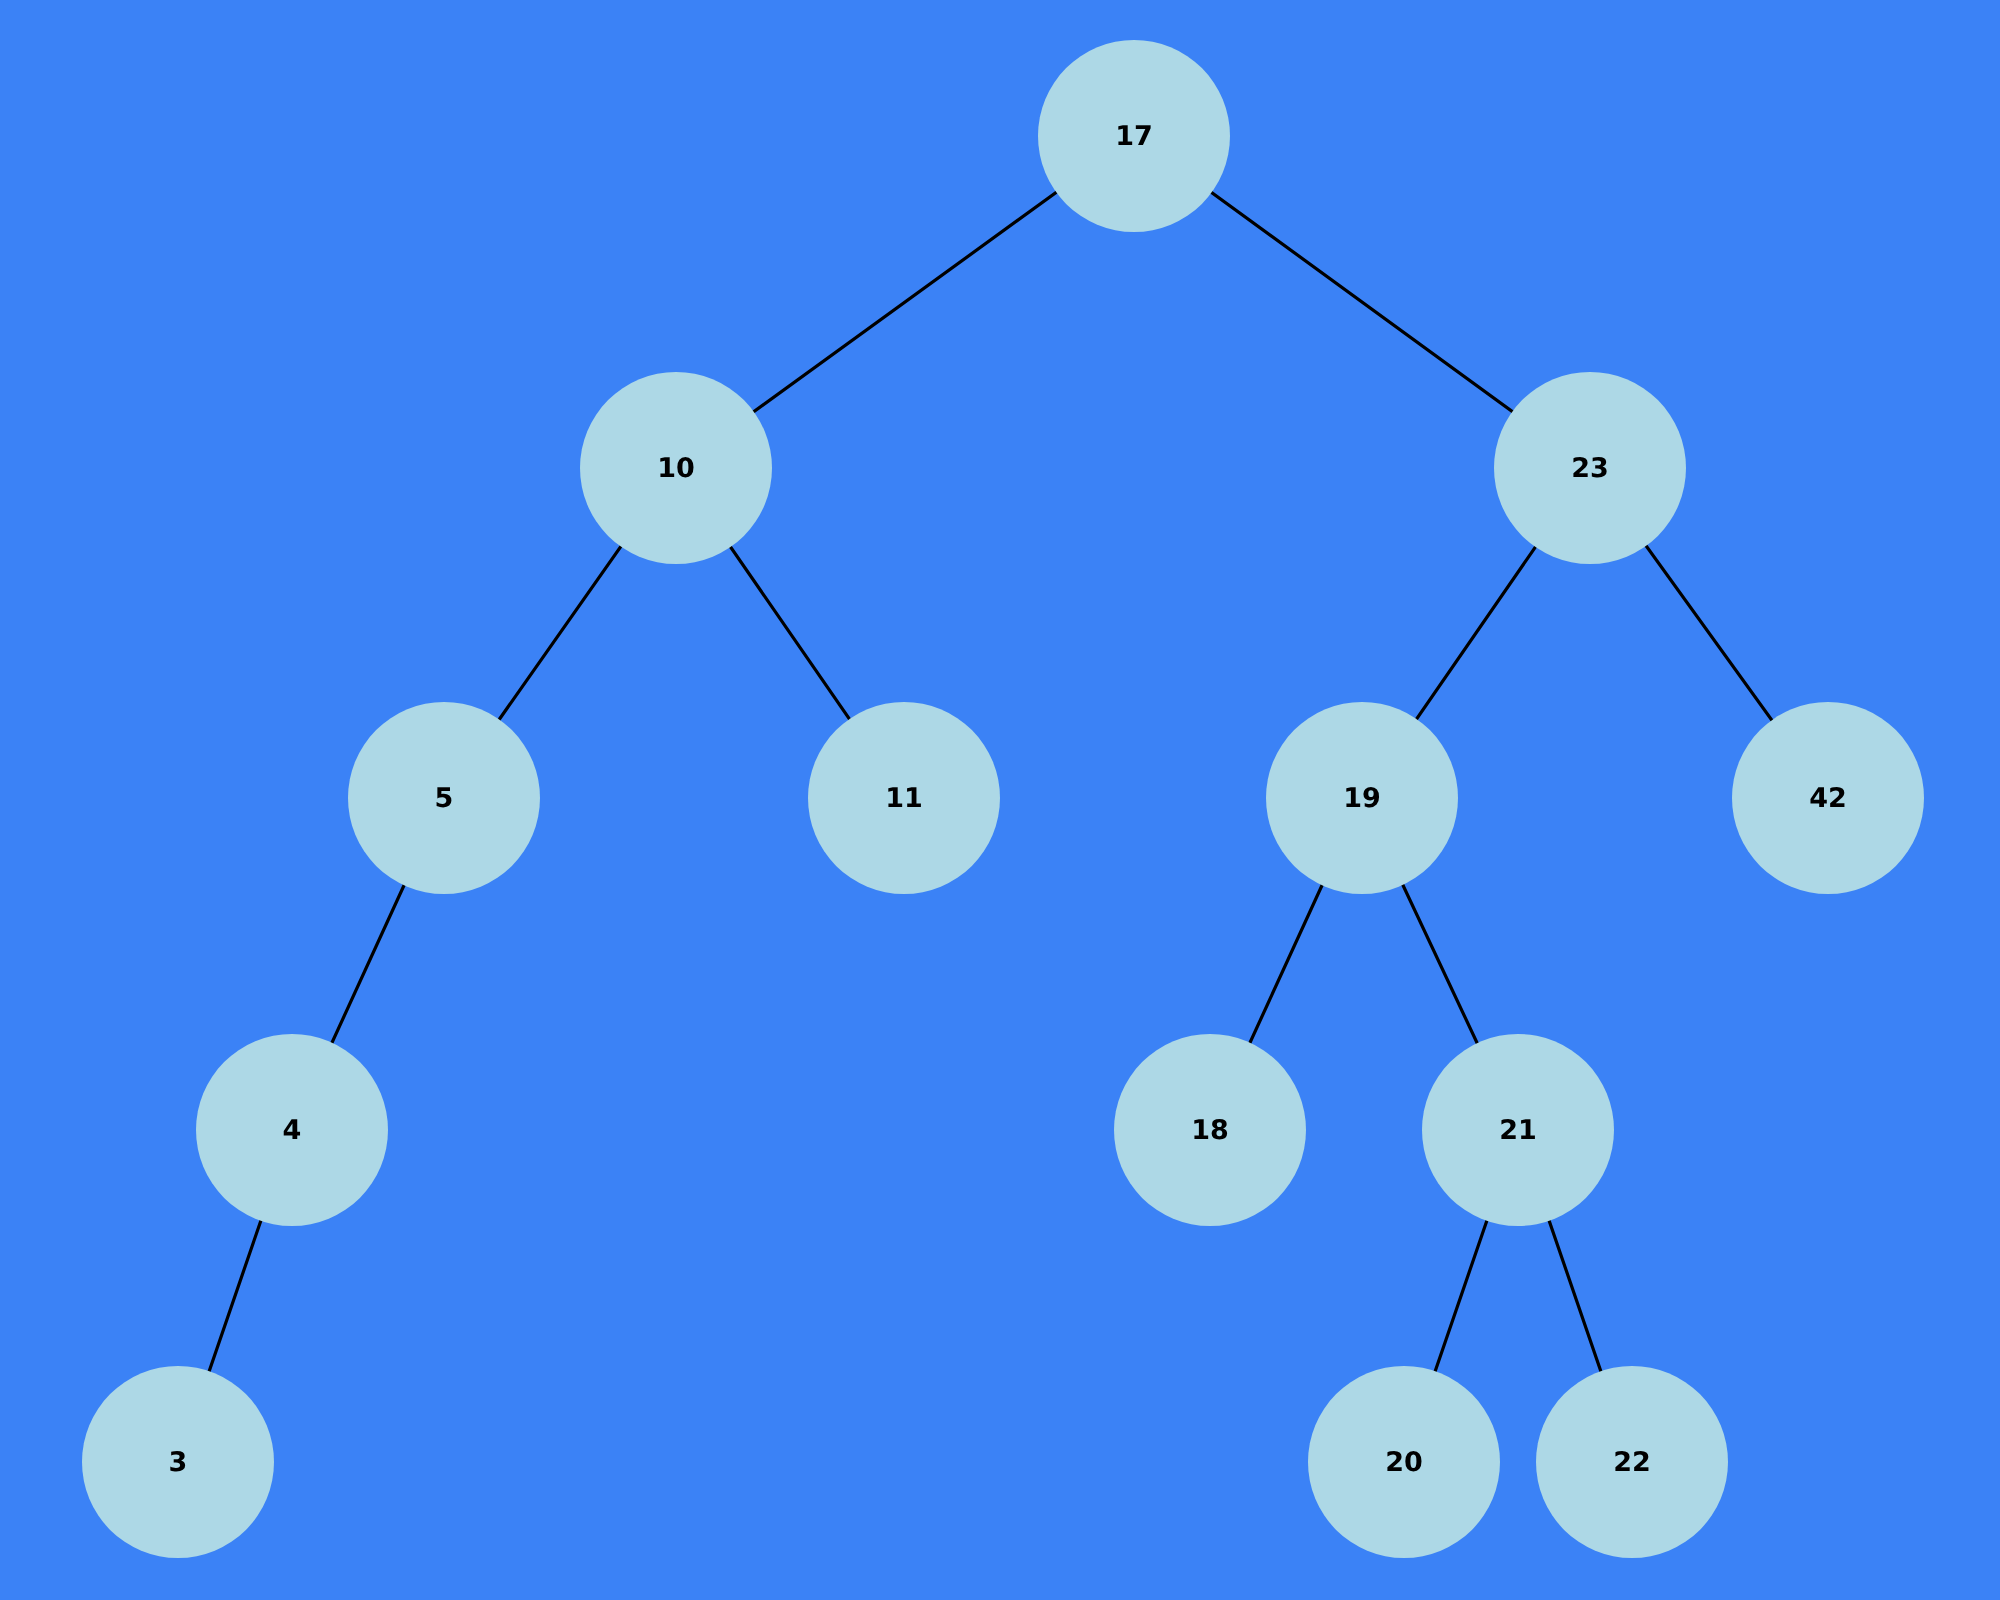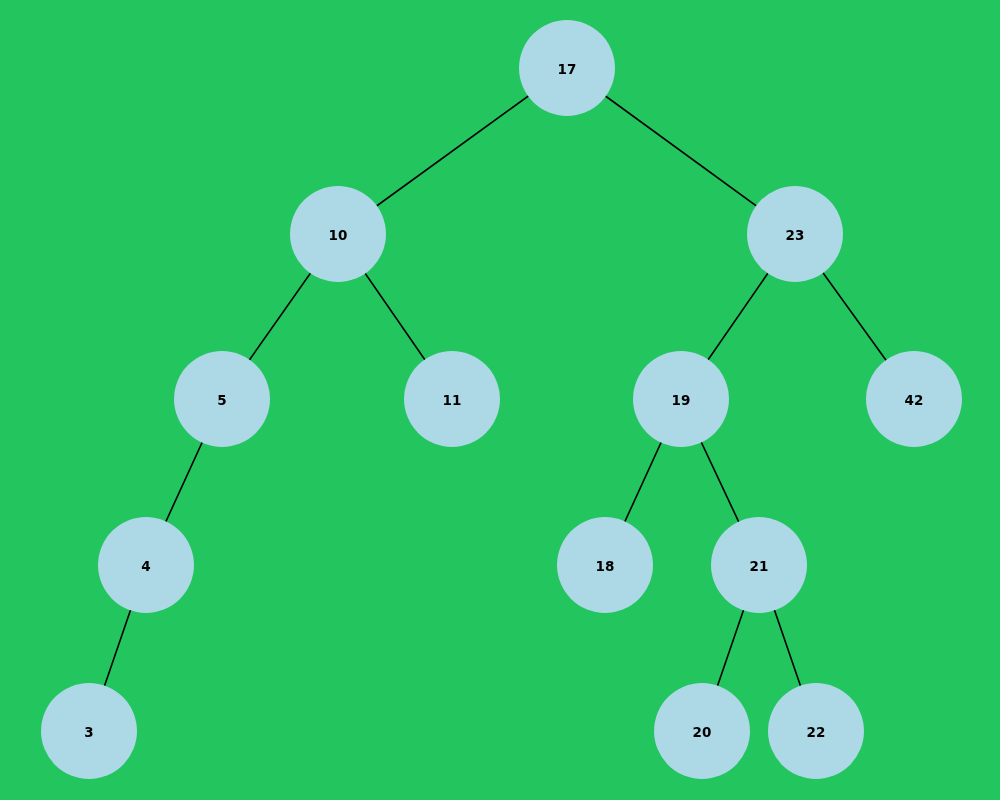--- a/index.html
+++ b/index.html
@@ -8,21 +8,21 @@
     padding: 0;
     background: #ffffff;
   }
   body {
     font-family: "DejaVu Sans", "Liberation Sans", sans-serif;
   }
   #canvas {
     position: relative;
     width: 1000px;
     height: 800px;
-    background: #22c55e;
+    background: #3b82f6;
     overflow: hidden;
   }
   #tree-svg {
     position: absolute;
     top: 0;
     left: 0;
     width: 1000px;
     height: 800px;
   }
   .tree-edge {

